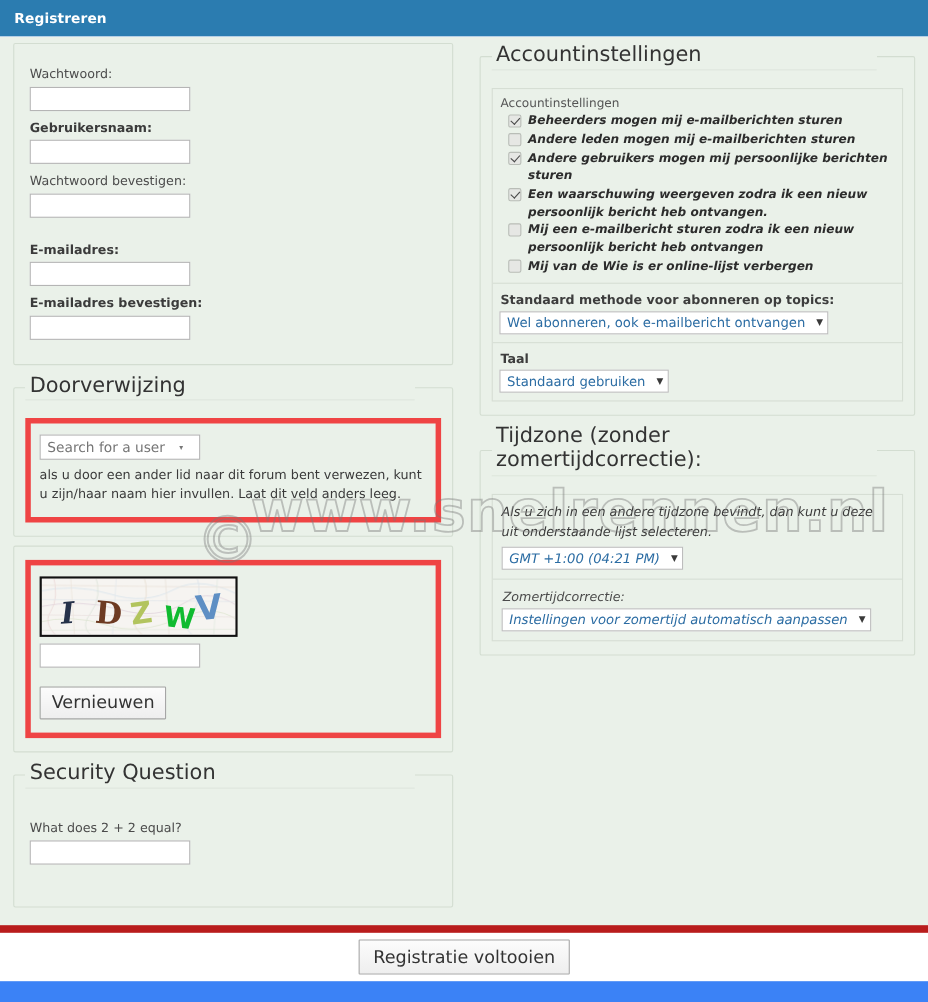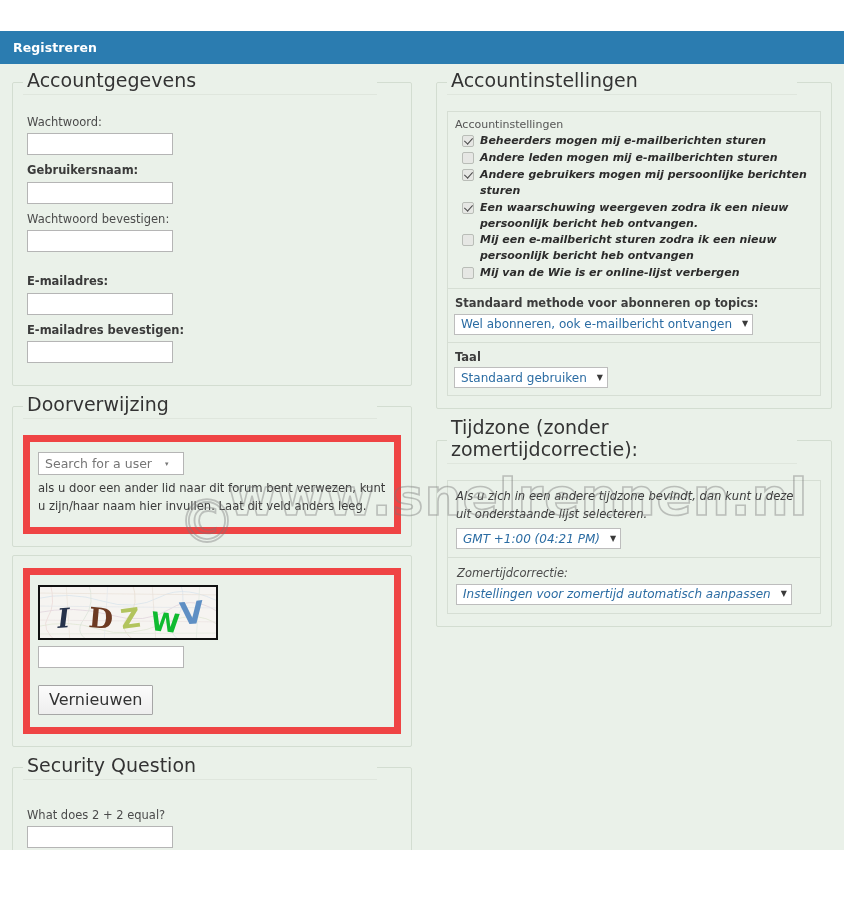--- a/index.html
+++ b/index.html
@@ -7,24 +7,23 @@
     margin: 0; padding: 0;
     width: 844px; height: 911px;
     background: #ffffff;
     font-family: "DejaVu Sans", "Liberation Sans", sans-serif;
     -webkit-font-smoothing: antialiased;
   }
 
   #page {
     position: relative;
     width: 844px;
-    height: 819px;
+    height: 911px;
     overflow: hidden;
     background: #3b82f6;
-    margin-top: 31px;
   }
 
   
   .titlebar {
     height: 33px;
     background: #2b7cb0;
     color: #ffffff;
     font-size: 12.5px;
     font-weight: bold;
     display: flex;
@@ -168,21 +167,21 @@
   .fakesel .cap { padding-right: 8px; }
   .fakesel .arrow {
     font-size: 8px;
     color: #3a3a3a;
     line-height: 1;
     padding-left: 2px;
   }
 
   
   .subbox {
-    border: 7px solid #ef4444;
+    border: 5px solid #ef4444;
     padding: 10px 8px 12px 8px;
     margin-top: 10px;
   }
   .searchwrap {
     display: inline-flex;
     align-items: center;
     border: 1px solid #b5b5b5;
     background: #ffffff;
     height: 23px;
     width: 146px;
@@ -295,21 +294,20 @@
   <div class="titlebar">
     <span>Registreren</span>
   </div>
 
   <div class="formbody">
     <div class="cols">
 
       <div class="col-left">
 
         <fieldset class="box">
-          <legend>Accountgegevens</legend>
           <div class="inner-pad">
 
             <div class="fld">
               <label class="lbl">Wachtwoord:</label>
               <input class="txt" type="password" value="" style="">
             </div>
 
             <div class="fld">
               <label class="lbl b">Gebruikersnaam:</label>
               <input class="txt" type="text" value="" style="">

